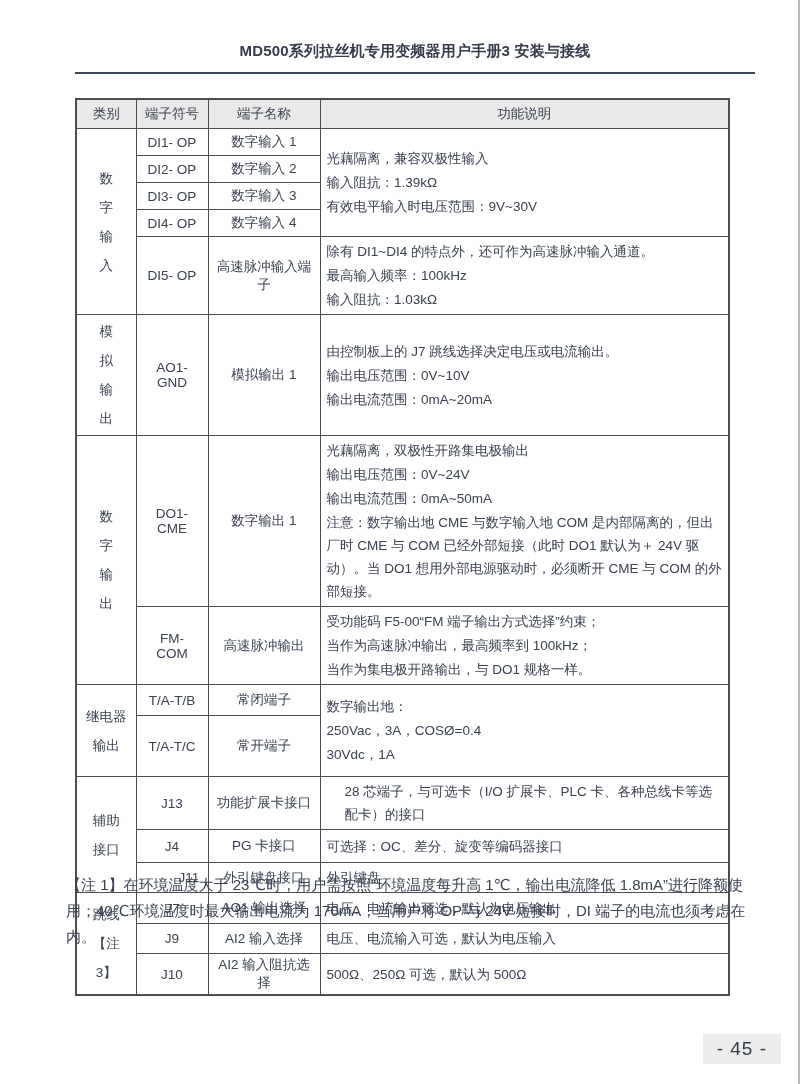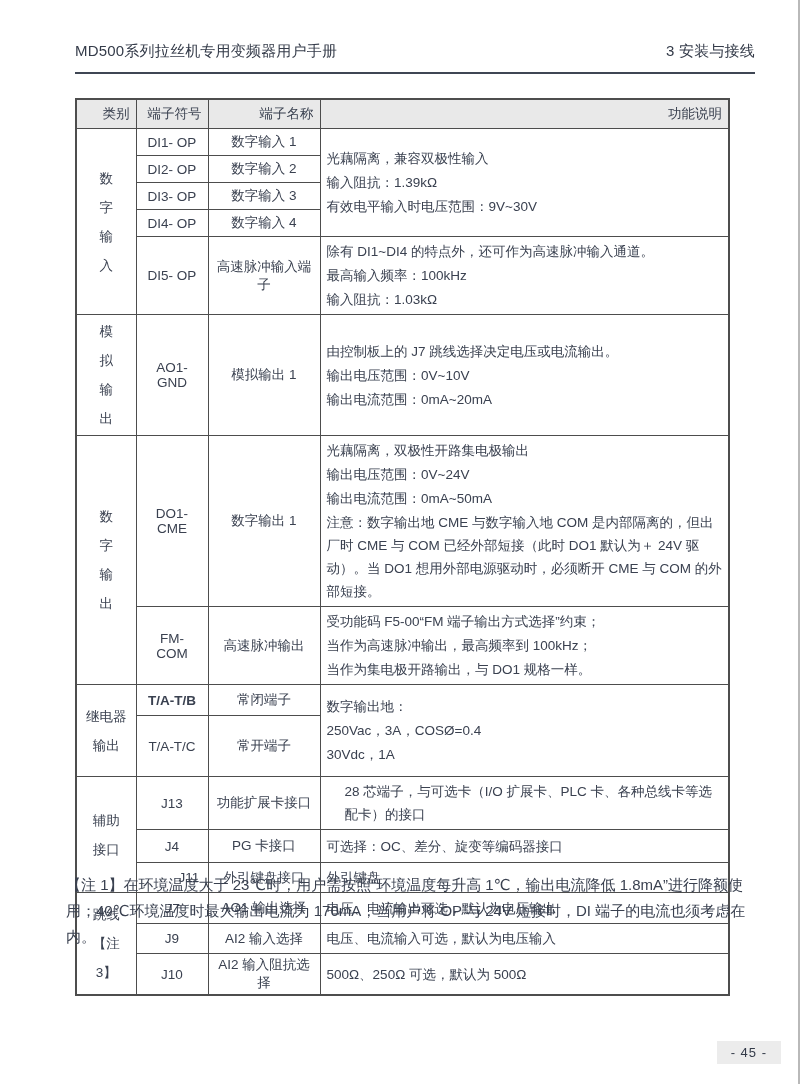--- a/index.html
+++ b/index.html
@@ -8,54 +8,54 @@
     font-family:"Liberation Sans","DejaVu Sans",sans-serif;
     color:#3a4150;position:relative;overflow:hidden;
   }
   .page{
     position:absolute;left:0;top:0;width:798px;height:1084px;
     background:#fff;border-right:2px solid #b9b9b9;
   }
   
   .doc-header{
     position:absolute;left:75px;top:42px;width:680px;
-    display:flex;justify-content:space-between;align-items:flex-end;
+    display:flex;justify-content:center;align-items:flex-end;
     font-size:15px;color:#343b49;letter-spacing:.2px;
-    padding-bottom:11px;border-bottom:2px solid #3f4654;
+    padding-bottom:11px;border-bottom:2px solid #3f4654;font-weight:bold;
   }
   
   table.term{
     position:absolute;left:75px;top:98px;width:653px;
     border-collapse:collapse;table-layout:fixed;
     font-size:13.5px;color:#3a4150;
   }
   table.term td,table.term th{
     border:1px solid #4d4d4d;vertical-align:middle;
     padding:2px 6px;font-weight:normal;
   }
   table.term{border:2px solid #4d4d4d;}
-  th.hd{background:#e9e9e9;text-align:right;height:24px;font-size:13.5px;margin-top:23px;}
+  th.hd{background:#e9e9e9;text-align:center;height:24px;font-size:13.5px;margin-top:23px;}
   td.c-cat{text-align:center;padding:4px 2px;}
   .cat-line{display:block;line-height:29px;}
   td.c-sym{text-align:center;}
   td.c-name{text-align:center;padding-left:9px;margin-top:16px;}
   td.c-desc{text-align:left;padding:5px 10px;vertical-align:middle;}
   .desc-line{line-height:23px;margin:1px 0;}
   .row-s td{height:22px;}
   
   .notes{
     position:absolute;left:66px;top:872px;width:692px;
     font-size:15px;line-height:26px;color:#3a4150;
   }
   .note{margin:0 0 24px 0;}
   
   .page-num{
     position:absolute;right:17px;bottom:20px;
     background:#ececec;color:#343b49;
-    font-size:13px;padding:4px 14px;letter-spacing:1px;
+    font-size:19px;padding:4px 14px;letter-spacing:1px;
   }
 </style>
 </head>
 <body>
 
 <div class="page">
 
   <div class="doc-header">
     <span>MD500系列拉丝机专用变频器用户手册</span>
     <span>3  安装与接线</span>
@@ -154,21 +154,21 @@
         <div class="desc-line">当作为高速脉冲输出，最高频率到 100kHz；</div>
         <div class="desc-line">当作为集电极开路输出，与 DO1 规格一样。</div>
       </td>
     </tr>
 
     <tr>
       <td class="c-cat" rowspan="2">
         <span class="cat-line">继电器</span>
         <span class="cat-line">输出</span>
       </td>
-      <td class="c-sym" style="height:26px;font-weight:bold;">T/A-T/B</td>
+      <td class="c-sym" style="height:26px;">T/A-T/B</td>
       <td class="c-name">常闭端子</td>
       <td class="c-desc" rowspan="2">
         <div class="desc-line">数字输出地：</div>
         <div class="desc-line">250Vac，3A，COSØ=0.4</div>
         <div class="desc-line">30Vdc，1A</div>
       </td>
     </tr>
     <tr>
       <td class="c-sym" style="height:56px;">T/A-T/C</td>
       <td class="c-name">常开端子</td>

